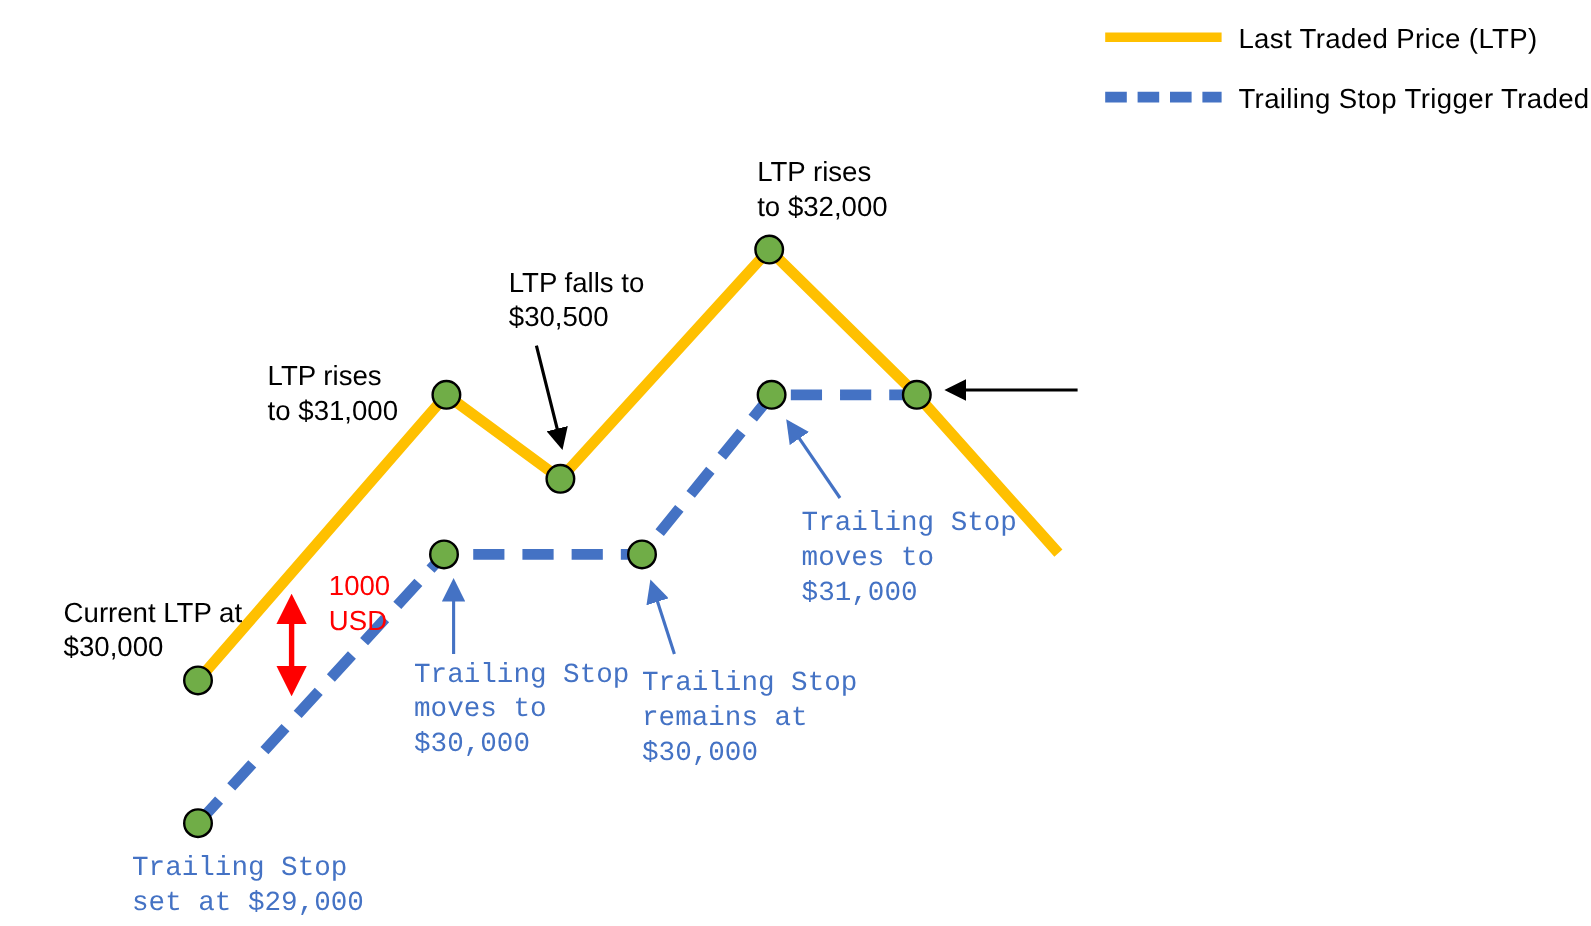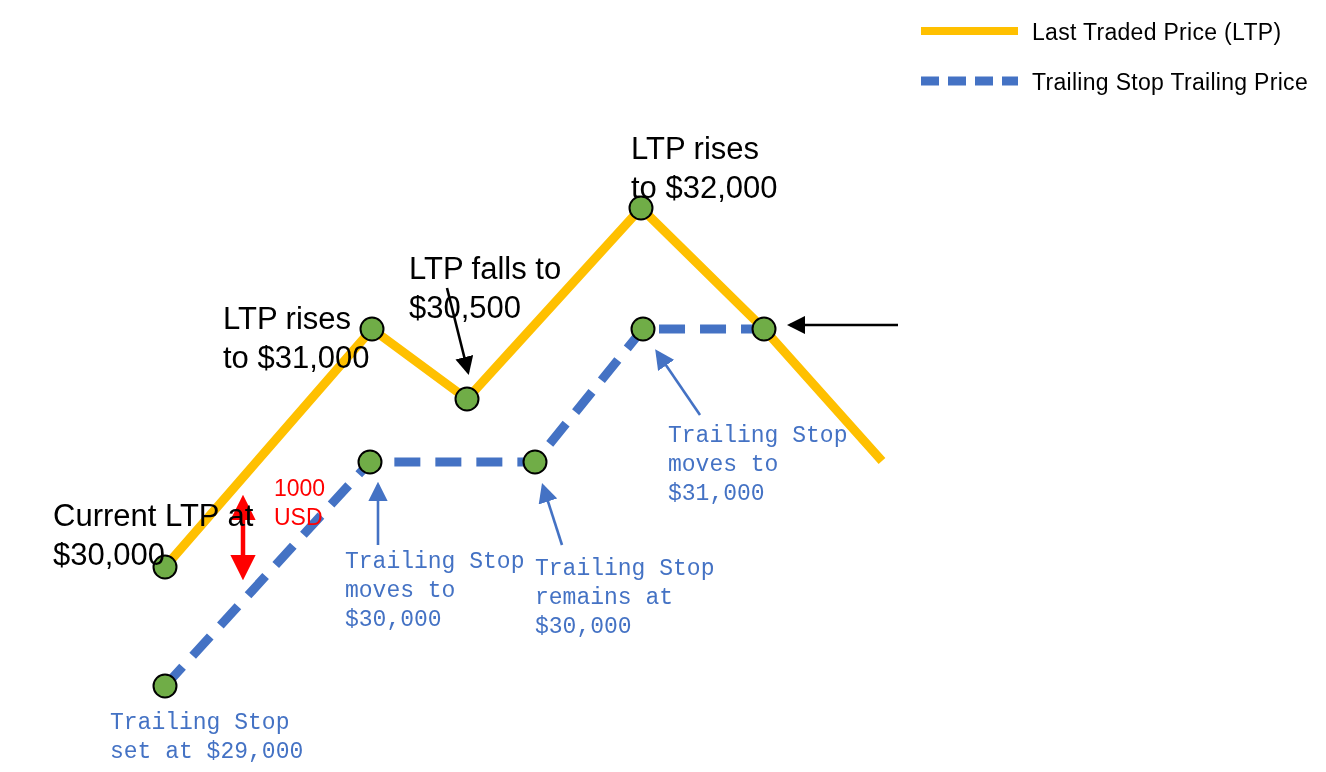--- a/index.html
+++ b/index.html
@@ -35,21 +35,21 @@
     white-space: pre;
     line-height: 1.26;
     font-family: "Liberation Sans", sans-serif;
   }
   .legend-label {
     font-size: 23px;
     color: #000000;
     letter-spacing: 0.3px;
   }
   .ann-black {
-    font-size: 31px;
+    font-size: 23px;
     color: #000000;
   }
   .ann-blue {
     font-size: 23px;
     color: #4472C4;
     font-family: Liberation Mono, monospace;
   }
   .ann-red {
     font-size: 23px;
     color: #FF0000;
@@ -103,26 +103,26 @@
     <line x1="898" y1="325" x2="790" y2="325" stroke="#000000" stroke-width="2.6" marker-end="url(#arrowBlack)"></line>
 
     <line x1="243" y1="501" x2="243" y2="574" stroke="#FF0000" stroke-width="4.5" marker-start="url(#arrowRedStart)" marker-end="url(#arrowRedEnd)"></line>
 
     <line x1="378" y1="545" x2="378" y2="485" stroke="#4472C4" stroke-width="2.6" marker-end="url(#arrowBlue)"></line>
     <line x1="562" y1="545" x2="543" y2="486" stroke="#4472C4" stroke-width="2.6" marker-end="url(#arrowBlue)"></line>
     <line x1="700" y1="415" x2="657" y2="352" stroke="#4472C4" stroke-width="2.6" marker-end="url(#arrowBlue)"></line>
   </svg>
 
   <div class="txt legend-label" style="left:1032px; top:18px;">Last Traded Price (LTP)</div>
-  <div class="txt legend-label" style="left:1032px; top:68px;">Trailing Stop Trailing Price</div>
+  <div class="txt legend-label" style="left:1032px; top:68px;">Trailing Stop Trigger Traded</div>
 
   <div class="txt ann-black" style="left:631px; top:129px;">LTP rises
 to $32,000</div>
 
-  <div class="txt ann-black" style="left:409px; top:221px;margin-top:28px;">LTP falls to
+  <div class="txt ann-black" style="left:424px; top:221px;">LTP falls to
 $30,500</div>
 
   <div class="txt ann-black" style="left:223px; top:299px;">LTP rises
 to $31,000</div>
 
   <div class="txt ann-black" style="left:53px; top:496px;">Current LTP at
 $30,000</div>
 
   <div class="txt ann-red-small" style="left:262px; top:474px;margin-left:12px;">1000
 USD</div>

